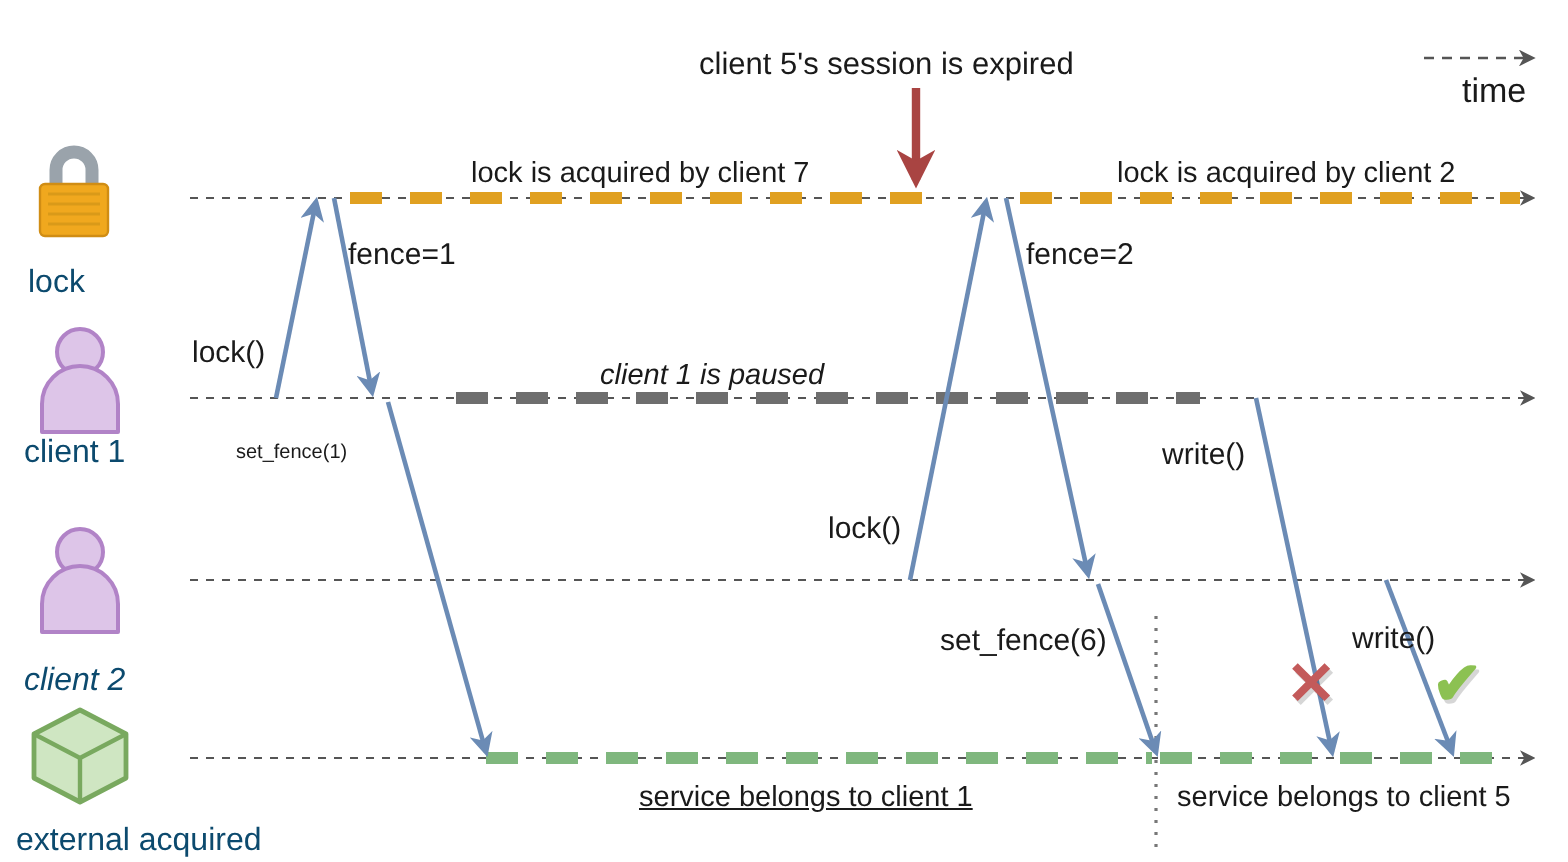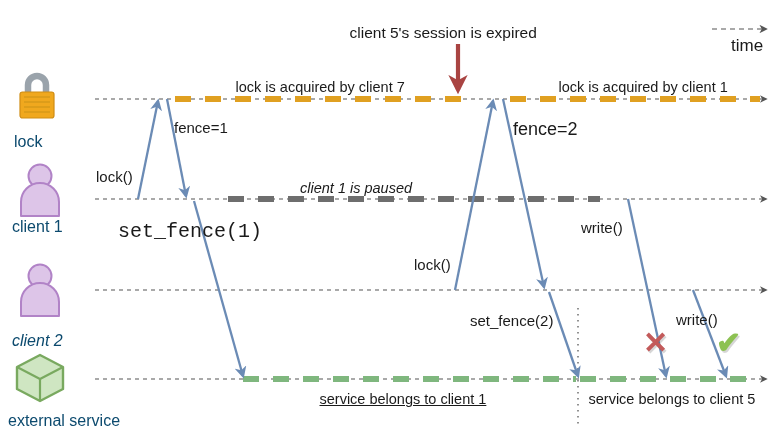--- a/index.html
+++ b/index.html
@@ -73,32 +73,32 @@
       <line x1="549" y1="292" x2="578" y2="376" stroke="#6b8bb5" stroke-width="2.3" marker-end="url(#ah-blue)"></line>
       <line x1="628" y1="199" x2="666" y2="376" stroke="#6b8bb5" stroke-width="2.3" marker-end="url(#ah-blue)"></line>
       <line x1="693" y1="290" x2="726" y2="376" stroke="#6b8bb5" stroke-width="2.3" marker-end="url(#ah-blue)"></line>
     </svg>
 
   <div id="texts">
       <div class="lbl" style="top: 37px; font-size: 17px; left: 731px;">time</div>
       <div class="rowlbl" style="left: 14px; top: 133px;">lock</div>
       <div class="rowlbl" style="left: 12px; top: 218px;">client 1</div>
       <div class="rowlbl" style="left: 12px; top: 332px; font-style: italic;">client 2</div>
-      <div class="rowlbl" style="left: 8px; top: 412px;">external service</div>
+      <div class="rowlbl" style="left: 8px; top: 412px;">external acquired</div>
       <div class="lbl" style="top: 80px; font-size: 14.5px; left: 235.5px;">lock is acquired by client 7</div>
-      <div class="lbl" style="top: 80px; font-size: 14.5px; left: 558.5px;">lock is acquired by client 1</div>
+      <div class="lbl" style="top: 80px; font-size: 14.5px; left: 558.5px;">lock is acquired by client 2</div>
       <div class="lbl" style="top: 181px; font-size: 14.5px; left: 300px; font-style: italic;">client 1 is paused</div>
       <div class="lbl" style="top: 392px; font-size: 14.5px; left: 319.5px; text-decoration: underline;">service belongs to client 1</div>
       <div class="lbl" style="top: 392px; font-size: 14.5px; left: 588.5px;">service belongs to client 5</div>
       <div class="lbl" style="top: 25px; font-size: 15.5px; left: 349.5px;">client 5's session is expired</div>
       <div class="lbl" style="top: 169px; font-size: 15px; left: 96px;">lock()</div>
       <div class="lbl" style="top: 120px; font-size: 15px; left: 174px;">fence=1</div>
-      <div class="lbl" style="top: 222px; font-size: 20px; left: 118px; font-family: Liberation Mono, monospace;">set_fence(1)</div>
+      <div class="lbl" style="top: 222px; font-size: 10px; left: 118px;">set_fence(1)</div>
       <div class="lbl" style="top: 257px; font-size: 15px; left: 414px;">lock()</div>
-      <div class="lbl" style="top: 120px; font-size: 18px; left: 513px;">fence=2</div>
-      <div class="lbl" style="top: 313px; font-size: 15px; left: 470px;">set_fence(2)</div>
+      <div class="lbl" style="top: 120px; font-size: 15px; left: 513px;">fence=2</div>
+      <div class="lbl" style="top: 313px; font-size: 15px; left: 470px;">set_fence(6)</div>
       <div class="lbl" style="top: 220px; font-size: 15px; left: 581px;">write()</div>
       <div class="lbl" style="top: 312px; font-size: 15px; left: 676px;">write()</div>
       <div class="lbl" style="color: rgb(195, 90, 90); font-size: 30px; font-weight: bold; left: 643px; top: 328px; text-shadow: rgba(0, 0, 0, 0.16) 1.5px 2px 0px;">✕</div>
       <div class="lbl" style="color: rgb(140, 193, 82); font-size: 30px; font-weight: bold; left: 716px; top: 328px; text-shadow: rgba(0, 0, 0, 0.16) 1.5px 2px 0px;">✔</div>
     </div>
 
 </div>
 
 </body></html>

